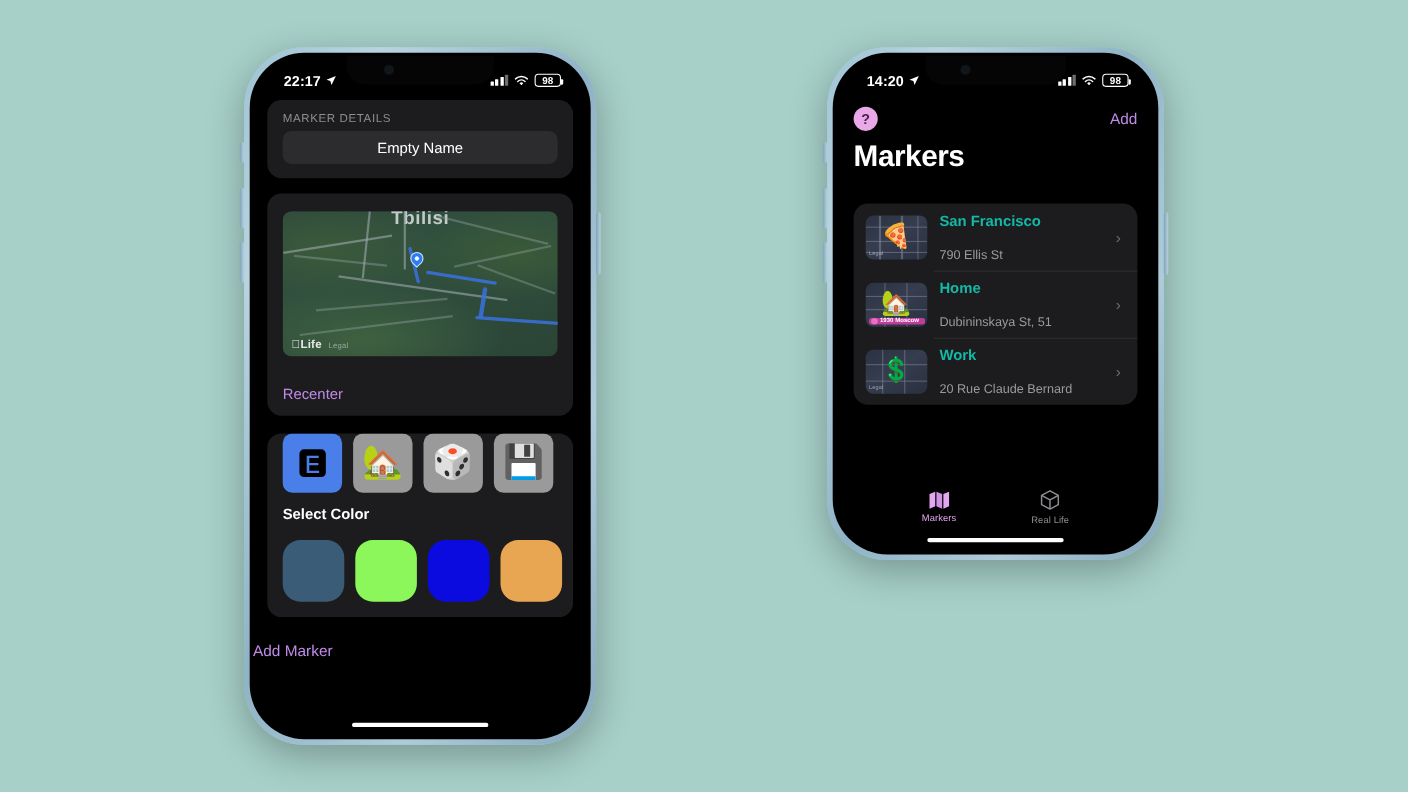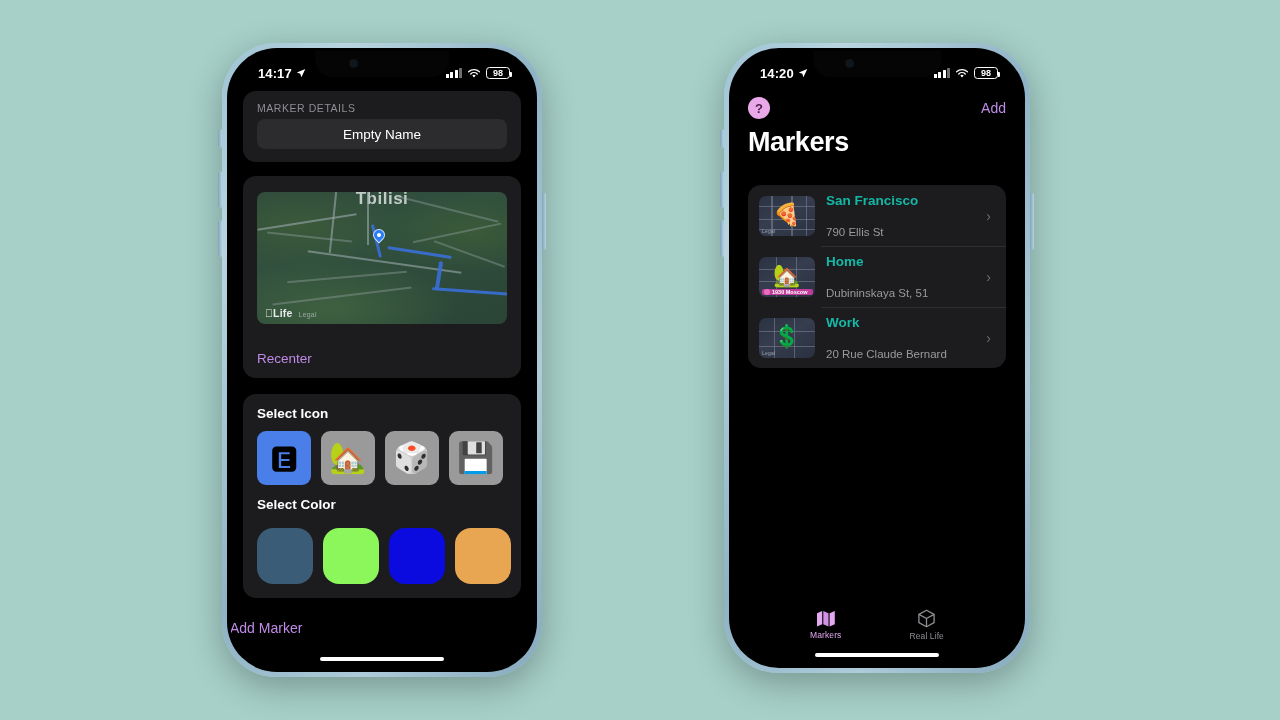--- a/index.html
+++ b/index.html
@@ -48,21 +48,21 @@
   .left-phone .btn-mute { left:-4px; top:86px; width:4px; height:19px; }
   .left-phone .btn-vup  { left:-4px; top:128px; width:4px; height:37px; }
   .left-phone .btn-vdn  { left:-4px; top:177px; width:4px; height:37px; }
   .left-phone .btn-pwr  { right:-4px; top:150px; width:4px; height:57px; }
   .right-phone .btn-mute { left:-4px; top:86px; width:4px; height:19px; }
   .right-phone .btn-vup  { left:-4px; top:128px; width:4px; height:37px; }
   .right-phone .btn-vdn  { left:-4px; top:177px; width:4px; height:37px; }
   .right-phone .btn-pwr  { right:-4px; top:150px; width:4px; height:57px; }
 
   #left-phone  { left:222px; top:43px; width:320px; height:634px; }
-  #right-phone { left:724px; top:43px; width:306px; height:630px; }
+  #right-phone { left:752px; top:43px; width:306px; height:466px; }
 
   
   .statusbar {
     position:absolute; top:0; left:0; right:0; height:34px;
     display:flex; align-items:center; justify-content:space-between;
     padding:10px 24px 0 28px; color:#fff; z-index:45;
     font-size:13px; font-weight:bold; letter-spacing:.1px;
   }
   .sb-left { display:flex; align-items:center; gap:4px; }
   .loc-arrow { display:inline-block; width:10px; height:10px; }
@@ -206,21 +206,21 @@
   <div class="btn-side btn-mute"></div>
   <div class="btn-side btn-vup"></div>
   <div class="btn-side btn-vdn"></div>
   <div class="btn-side btn-pwr"></div>
   <div class="phone-inner">
     <div class="screen">
       <div class="notch"></div>
 
       <div class="statusbar">
         <div class="sb-left">
-          <span>14:17</span>
+          <span>22:17</span>
           <svg class="loc-arrow" viewBox="0 0 10 10">
             <path d="M9.3 1 .8 4.6l3.5 1.1 1.1 3.5z" fill="#fff"></path>
           </svg>
         </div>
         <div class="sb-right">
           <span class="sig">
               <i></i>
               <i></i>
               <i></i>
               <i></i>
@@ -261,21 +261,20 @@
             <div class="pin"></div>
             <div class="mapattr">
               <span><span>Life</span></span>
               <span class="legal">Legal</span>
             </div>
           </div>
           <div class="recenter">Recenter</div>
         </div>
 
         <div class="card card2">
-          <div class="sub-title">Select Icon</div>
           <div class="icon-row">
             <div class="icon-tile sel">🅴</div>
             <div class="icon-tile">🏡</div>
             <div class="icon-tile">🎲</div>
             <div class="icon-tile">💾</div>
           </div>
           <div class="sub-title">Select Color</div>
           <div class="color-row">
             <div class="swatch" style="background:#3B5C77"></div>
             <div class="swatch" style="background:#8CF75A"></div>

